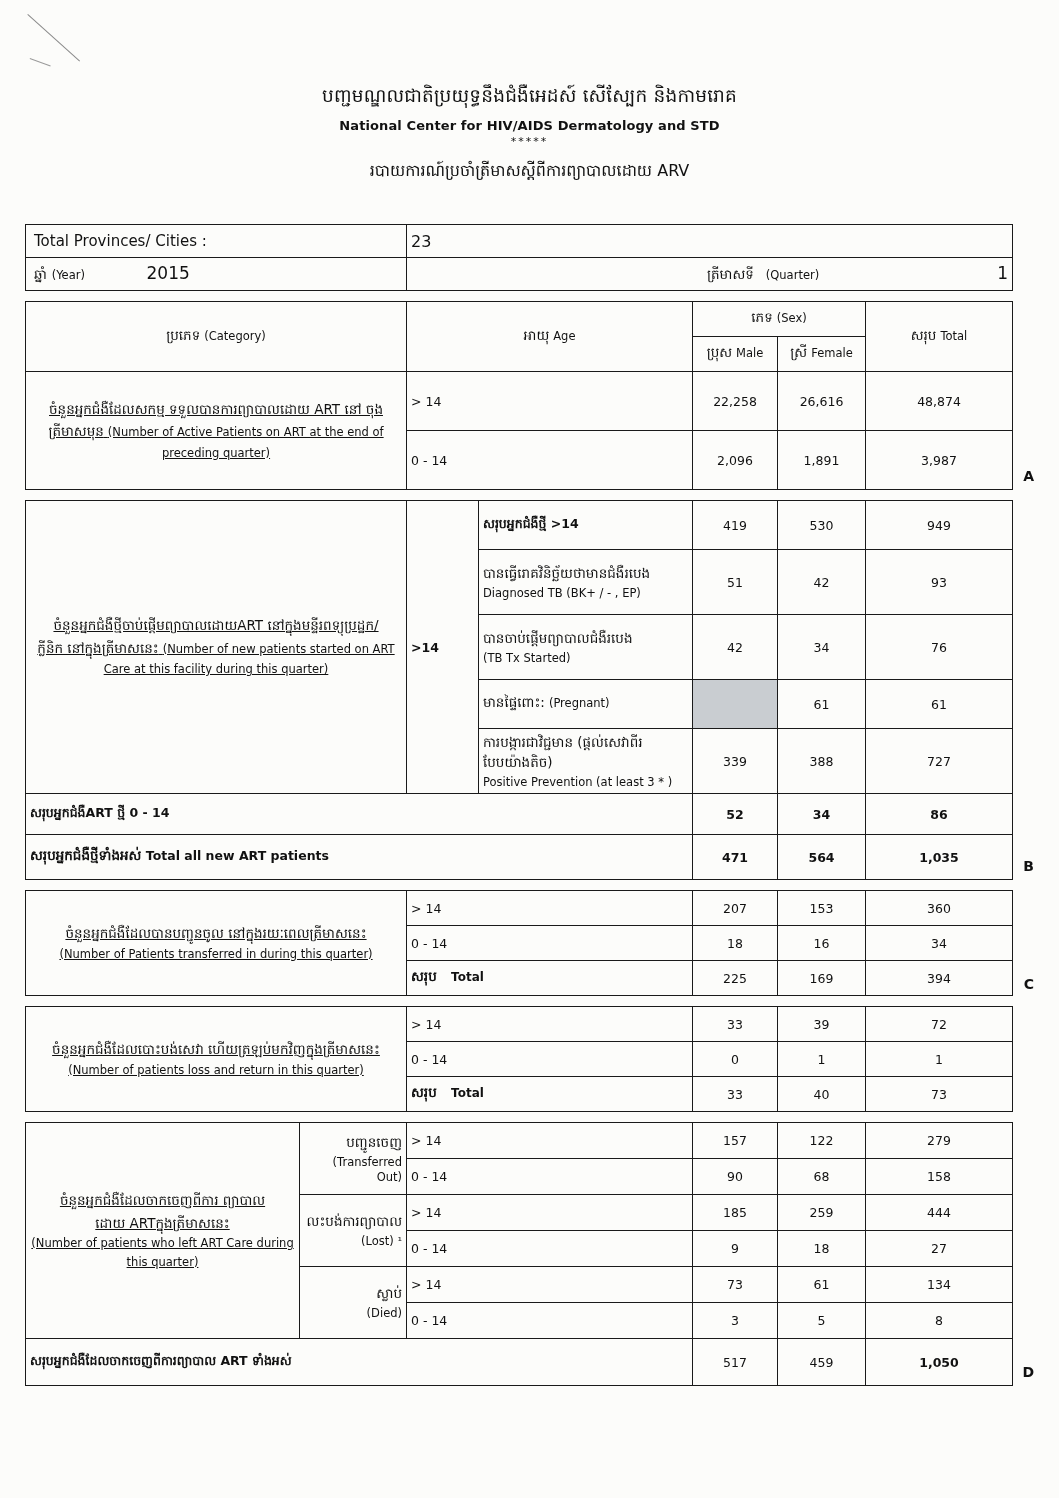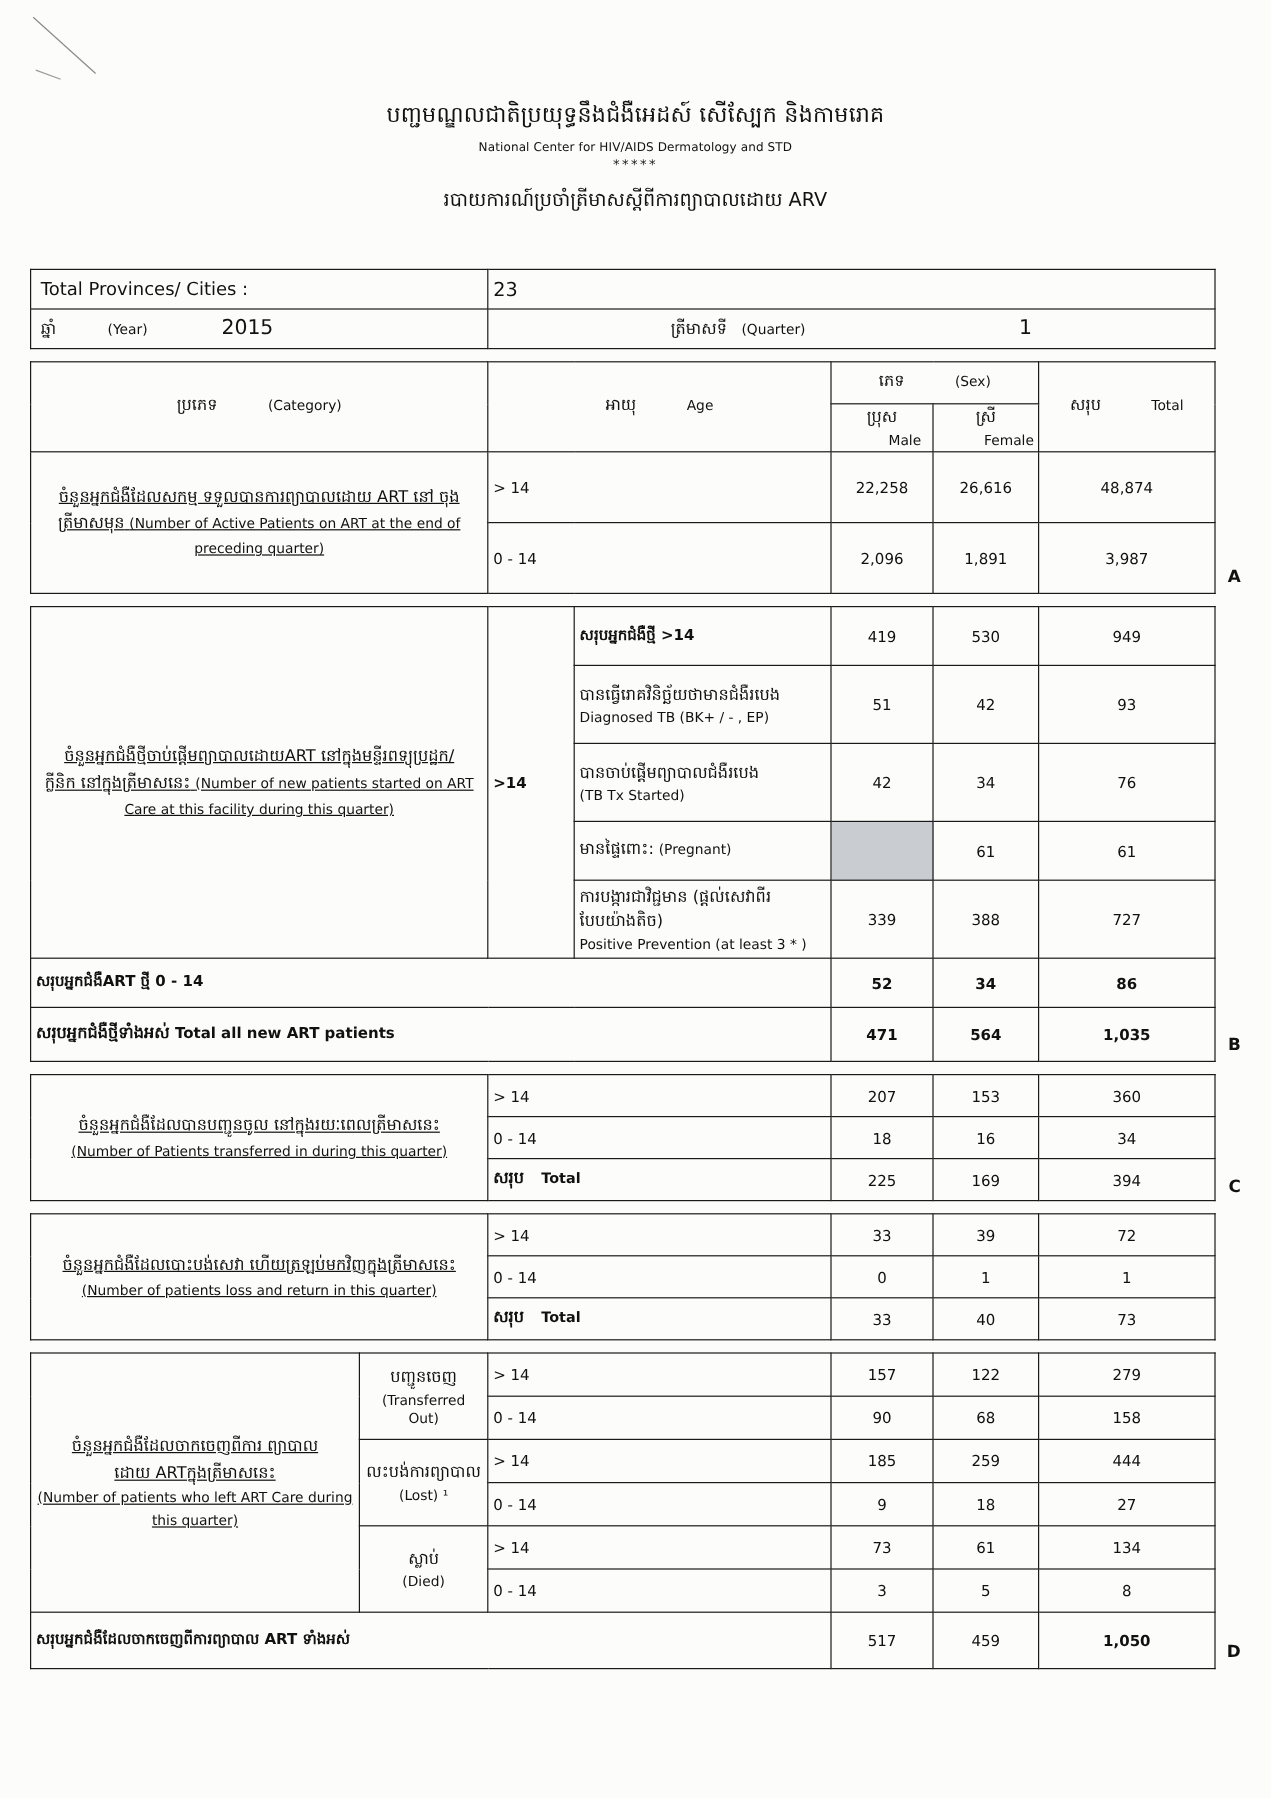--- a/index.html
+++ b/index.html
@@ -51,22 +51,22 @@
     width: 1059px;
     text-align: center;
   }
   .kh-title {
     font-size: 18.5px;
     letter-spacing: 0.2px;
     color: #111;
     margin-bottom: 7px;
   }
   .en-title {
-    font-size: 10px;
-    font-weight: normal;
+    font-size: 13px;
+    font-weight: bold;
     letter-spacing: 0.1px;
     margin-bottom: 2px;
     text-align: center;
   }
   .stars {
     font-size: 11px;
     letter-spacing: 2px;
     margin-bottom: 12px;
   }
   .kh-sub {
@@ -90,21 +90,21 @@
     width: 987px;
   }
   .frame td, .frame th {
     border: 1px solid #1a1a1a;
     padding: 2px 4px;
     vertical-align: middle;
     font-size: 12.5px;
   }
   .kh { font-size: 13.5px; }
   .ctr { text-align: left; }
-  .lft { text-align: center; }
+  .lft { text-align: right; }
   .b { font-weight: bold; }
   .num { text-align: center; font-size: 14px; }
   .cat-cell {
     text-align: center;
     line-height: 1.65;
     padding: 6px 10px;
     text-decoration: underline;
   }
   .cat-cell .kh { display: block; }
   .cat-cell .en { display: block; font-size: 11.5px; }
@@ -126,21 +126,21 @@
   .shaded {
     background: #c9cdd1;
   }
   .tag {
     position: absolute;
     right: -22px;
     font-size: 14px;
     font-weight: bold;
   }
   .taghold { position: relative; }
-  .inline-en { font-size: 11.5px; margin-left: 38px; }
+  .inline-en { font-size: 11.5px; }
   .sep { height: 10px; }
 </style>
 </head>
 <body>
 
 <div class="page">
 
   <div class="scan-corner">
     <div class="l1"></div>
       <div class="l2"></div>

